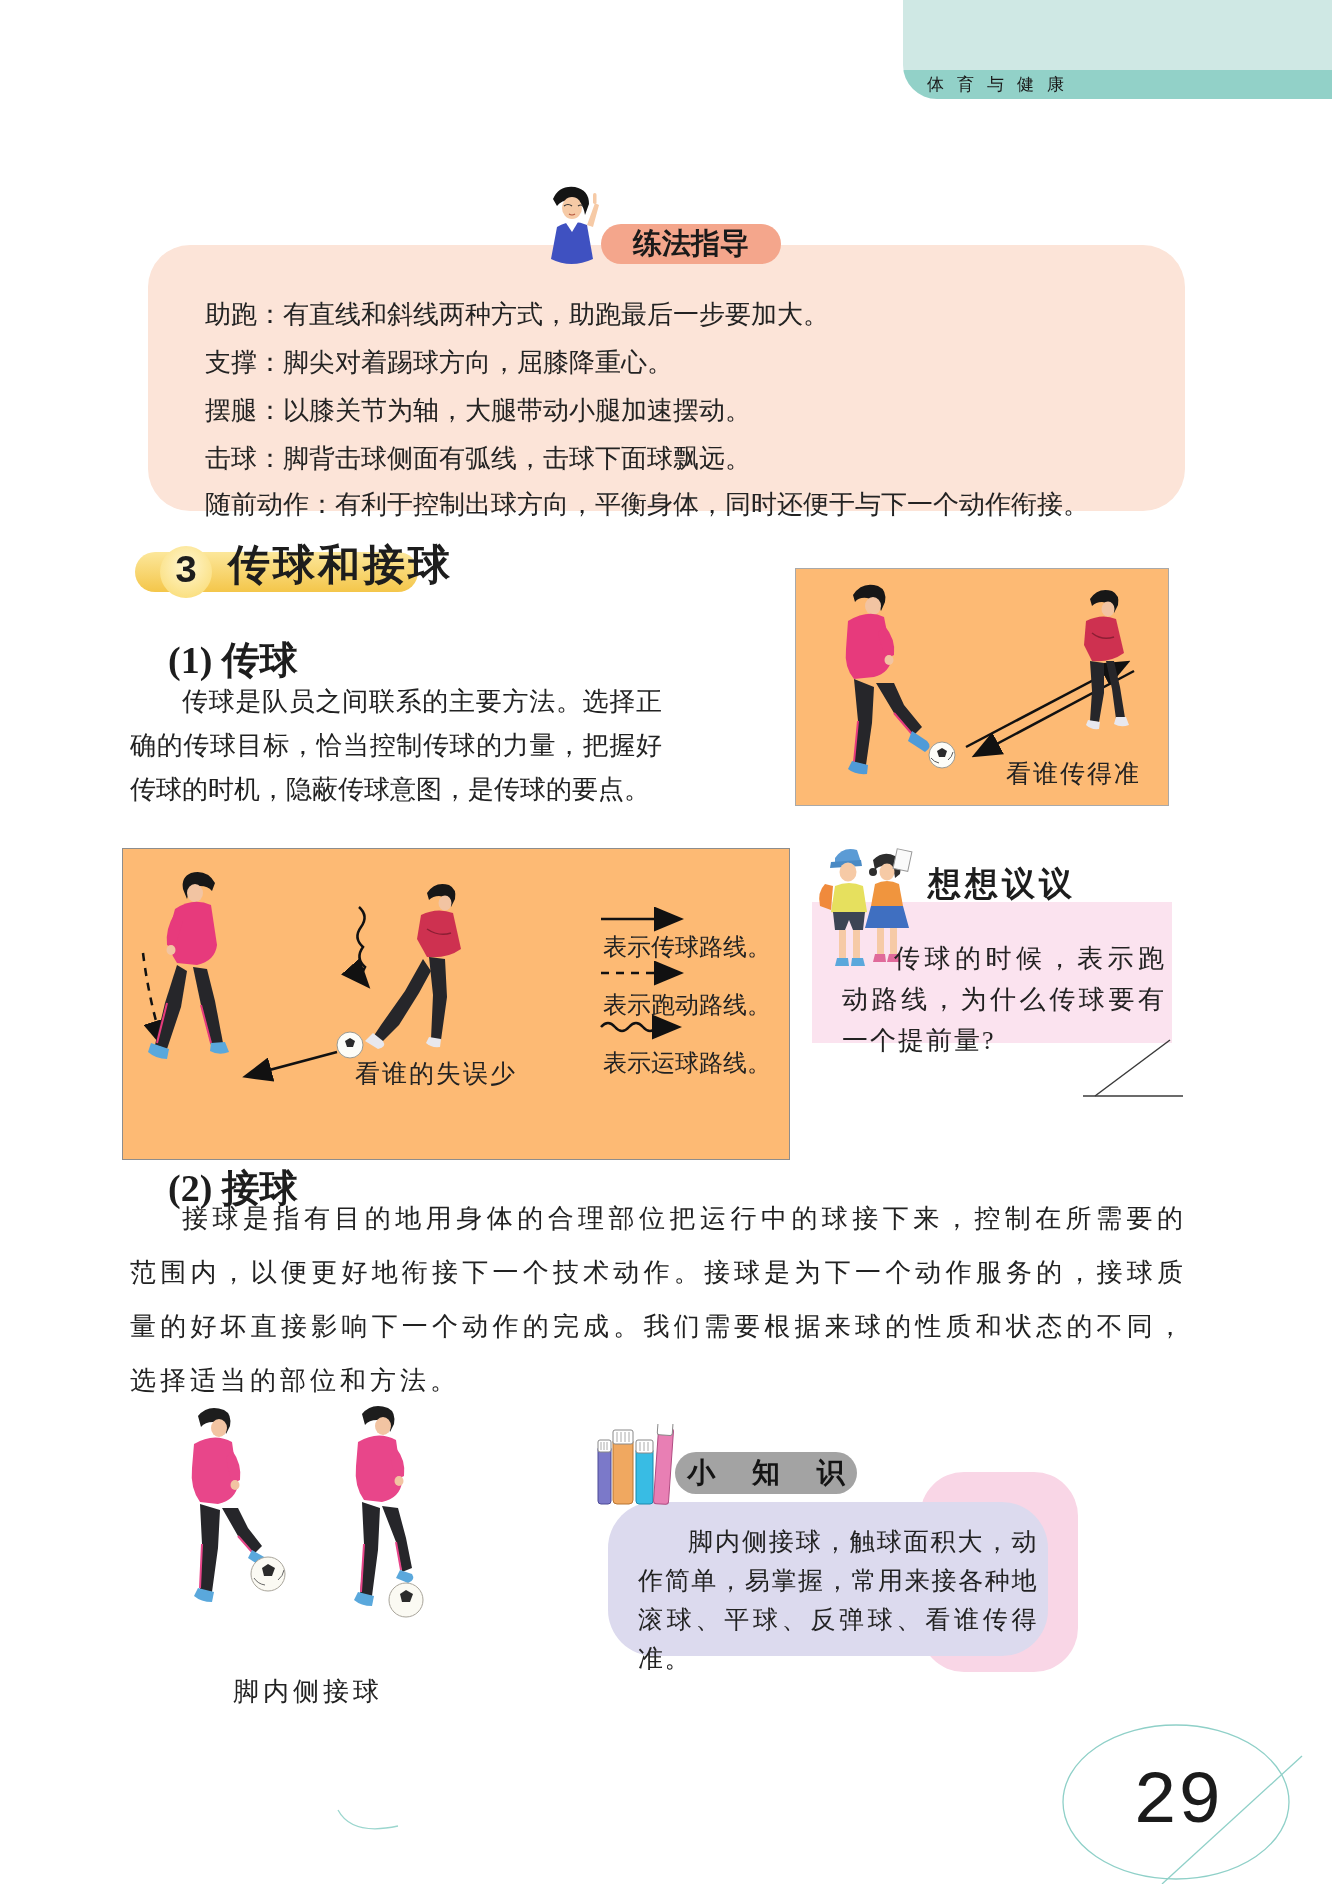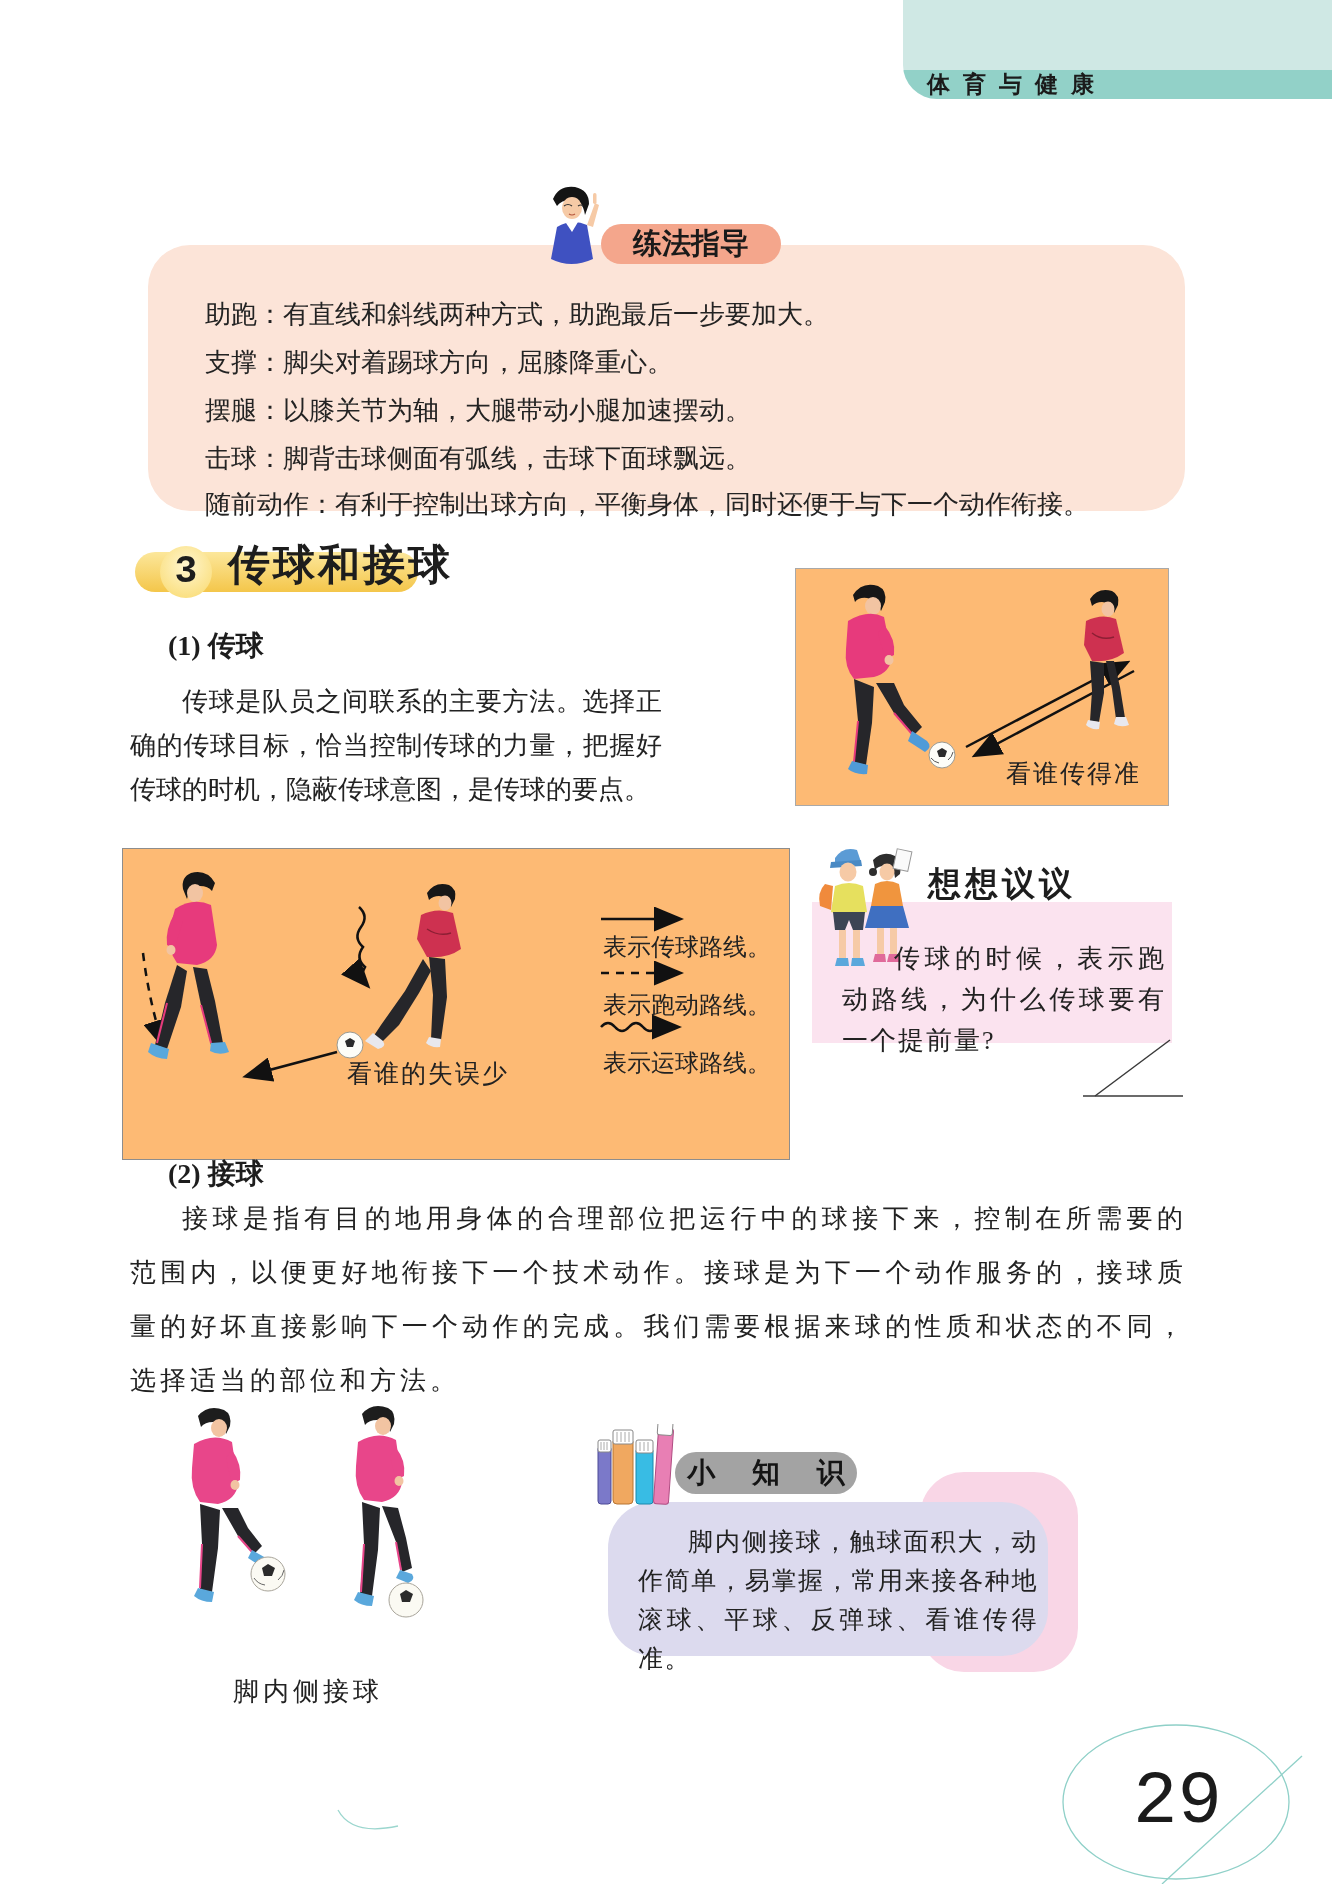--- a/index.html
+++ b/index.html
@@ -9,40 +9,40 @@
   .abs { position:absolute; }
   .serif { font-family:"Liberation Serif","DejaVu Serif",serif; }
   .sans  { font-family:Liberation Mono, monospace; }
 
   
   .header { left:903px; top:0; width:429px; height:99px;
             border-bottom-left-radius:34px; overflow:hidden; }
   .header-top  { height:70px; background:#cfe8e4; }
   .header-band { height:29px; background:#92d1c8; display:flex; align-items:center;
                  padding-left:24px; }
-  .header-band span { font-size:23px; font-weight:bold; letter-spacing:13px; color:#1b1b1b; }
+  .header-band span { font-size:17px; font-weight:normal; letter-spacing:13px; color:#1b1b1b; }
 
   
   .guide-box  { left:148px; top:245px; width:1037px; height:266px;
                 background:#fce4d8; border-radius:42px; }
   .guide-pill { left:601px; top:224px; width:180px; height:40px; background:#f4a68c;
                 border-radius:20px; display:flex; align-items:center; justify-content:center;
                 font-size:29px; font-weight:bold; color:#1a1a1a; }
   .guide-line { left:205px; width:950px; height:32px; font-size:26px; color:#232323;
                 white-space:nowrap; }
 
   
   .sec-pill  { left:135px; top:552px; width:283px; height:40px; border-radius:20px;
                background:linear-gradient(180deg,#fce79b,#f4c64a); }
   .sec-num   { left:160px; top:546px; width:52px; height:52px; border-radius:50%;
                background:radial-gradient(circle at 50% 38%,#fff6cf,#f9d96b);
                text-align:center; line-height:52px; font-size:38px; font-weight:bold; }
   .sec-title { left:228px; top:537px; font-size:42px; font-weight:bold; letter-spacing:3px; }
 
-  .sub-head  { font-size:28px; font-weight:bold; }
+  .sub-head  { font-size:38px; font-weight:bold;margin-top:8px; }
   .para      { font-size:26px; text-align:justify; text-indent:2em; color:#222; }
   .para1     { left:130px; top:680px; width:532px; line-height:44px; }
   .para2     { left:130px; top:1192px; width:1057px; line-height:54px; letter-spacing:4px; }
 
   
   .figbox  { border:1px solid #a9a9a9; background:#fdba74; }
   .fig-cap { font-size:25px; letter-spacing:2px; color:#222; white-space:nowrap; }
   .legend-label { font-size:24px; color:#222; white-space:nowrap; }
 
   
@@ -185,21 +185,21 @@
       <path d="M222,192 l5,-3 5,3 -2,6 -6,0 Z" fill="#2b2b2b"></path>
     </g>
     <line x1="214" y1="203" x2="124" y2="227" stroke="#111" stroke-width="2.5" marker-end="url(#ahB)"></line>
     <line x1="478" y1="70" x2="556" y2="70" stroke="#111" stroke-width="2.5" marker-end="url(#ahB)"></line>
     <line x1="478" y1="124" x2="556" y2="124" stroke="#111" stroke-width="2.5" stroke-dasharray="8,7" marker-end="url(#ahB)"></line>
     <path d="M478,178 q7,-8 14,0 t14,0 t14,0 t14,0 t14,0 l6,0" fill="none" stroke="#111" stroke-width="2.5" marker-end="url(#ahB)"></path>
   </svg>
   <div class="abs legend-label serif" style="left:480px;top:82px">表示传球路线。</div>
   <div class="abs legend-label serif" style="left:480px;top:140px">表示跑动路线。</div>
   <div class="abs legend-label serif" style="left:480px;top:198px">表示运球路线。</div>
-  <div class="abs fig-cap serif" style="left:224px;top:208px">看谁的失误少</div>
+  <div class="abs fig-cap serif" style="left:232px;top:208px">看谁的失误少</div>
 </div>
 
 <div class="abs think-bg"></div>
 
 <svg class="abs" style="left:815px;top:842px" width="105" height="138" viewBox="0 0 105 138">
   <g>
     <path d="M20,16 Q28,4 42,8 L46,20 L20,22 Z" fill="#5b9bd5"></path>
     <path d="M16,20 L46,18 L47,24 L15,26 Z" fill="#4a8ac4"></path>
     <ellipse cx="33" cy="30" rx="8.5" ry="9.5" fill="#f6caa6"></ellipse>
     <path d="M20,44 Q34,38 48,44 L52,70 Q34,76 16,70 Z" fill="#e6e05e"></path>

